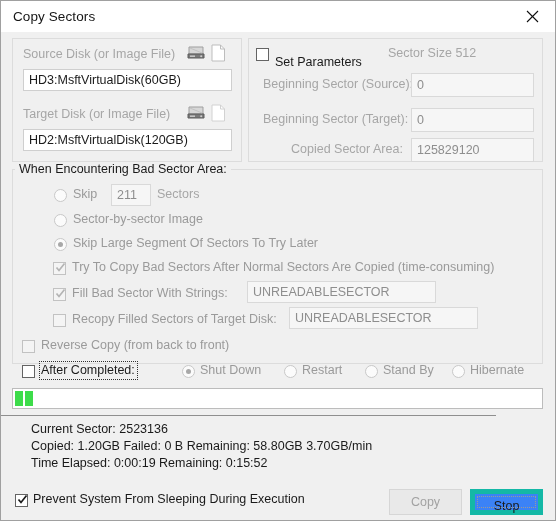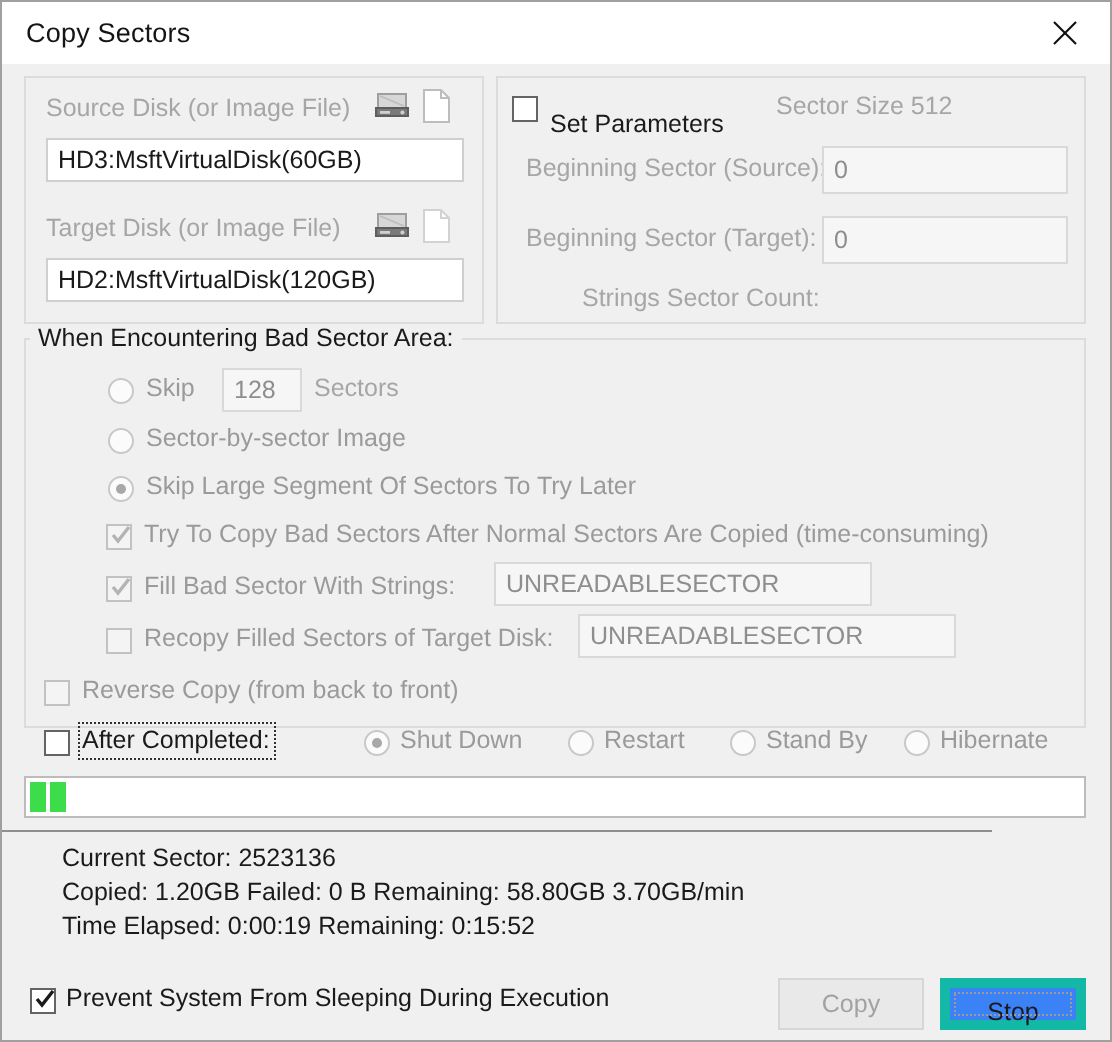--- a/index.html
+++ b/index.html
@@ -288,28 +288,29 @@
     <div class="cb" style="left:255px; top:16px;"></div>
     <div class="lbl lbl-on" style="left:274px; top:14px;margin-top:9px;">Set Parameters</div>
     <div class="lbl lbl-dim" style="left:387px; top:14px;">Sector Size 512</div>
 
     <div class="lbl lbl-dim" style="left:262px; top:45px;">Beginning Sector (Source):</div>
     <div class="tbox tbox-dim" style="left:410px; top:41px; width:123px; height:24px; line-height:22px;">0</div>
 
     <div class="lbl lbl-dim" style="left:262px; top:80px;">Beginning Sector (Target):</div>
     <div class="tbox tbox-dim" style="left:410px; top:76px; width:123px; height:24px; line-height:22px;">0</div>
 
-    <div class="lbl lbl-dim" style="left:290px; top:110px;">Strings Sector Count:</div>
+    <div class="lbl lbl-dim" style="left:290px; top:110px;">Copied Sector Area:</div>
+    <div class="tbox tbox-dim" style="left:410px; top:106px; width:123px; height:24px; line-height:22px;">125829120</div>
 
     <div class="groupbox gb-bad"></div>
     <div class="gb-legend">When Encountering Bad Sector Area:</div>
 
     <div class="rb" style="left:53px; top:157px;"></div>
     <div class="lbl lbl-dim2" style="left:72px; top:155px;">Skip</div>
-    <div class="tbox tbox-dim" style="left:110px; top:152px; width:40px; height:22px; line-height:20px;">128</div>
+    <div class="tbox tbox-dim" style="left:110px; top:152px; width:40px; height:22px; line-height:20px;">211</div>
     <div class="lbl lbl-dim" style="left:156px; top:155px;">Sectors</div>
 
     <div class="rb" style="left:53px; top:182px;"></div>
     <div class="lbl lbl-dim2" style="left:72px; top:180px;">Sector-by-sector Image</div>
 
     <div class="rb sel" style="left:53px; top:206px;"></div>
     <div class="lbl lbl-dim2" style="left:72px; top:204px;">Skip Large Segment Of Sectors To Try Later</div>
 
     <div class="cb dis" style="left:52px; top:230px;">
       <svg class="tick" viewBox="0 0 11 13" aria-hidden="true">

